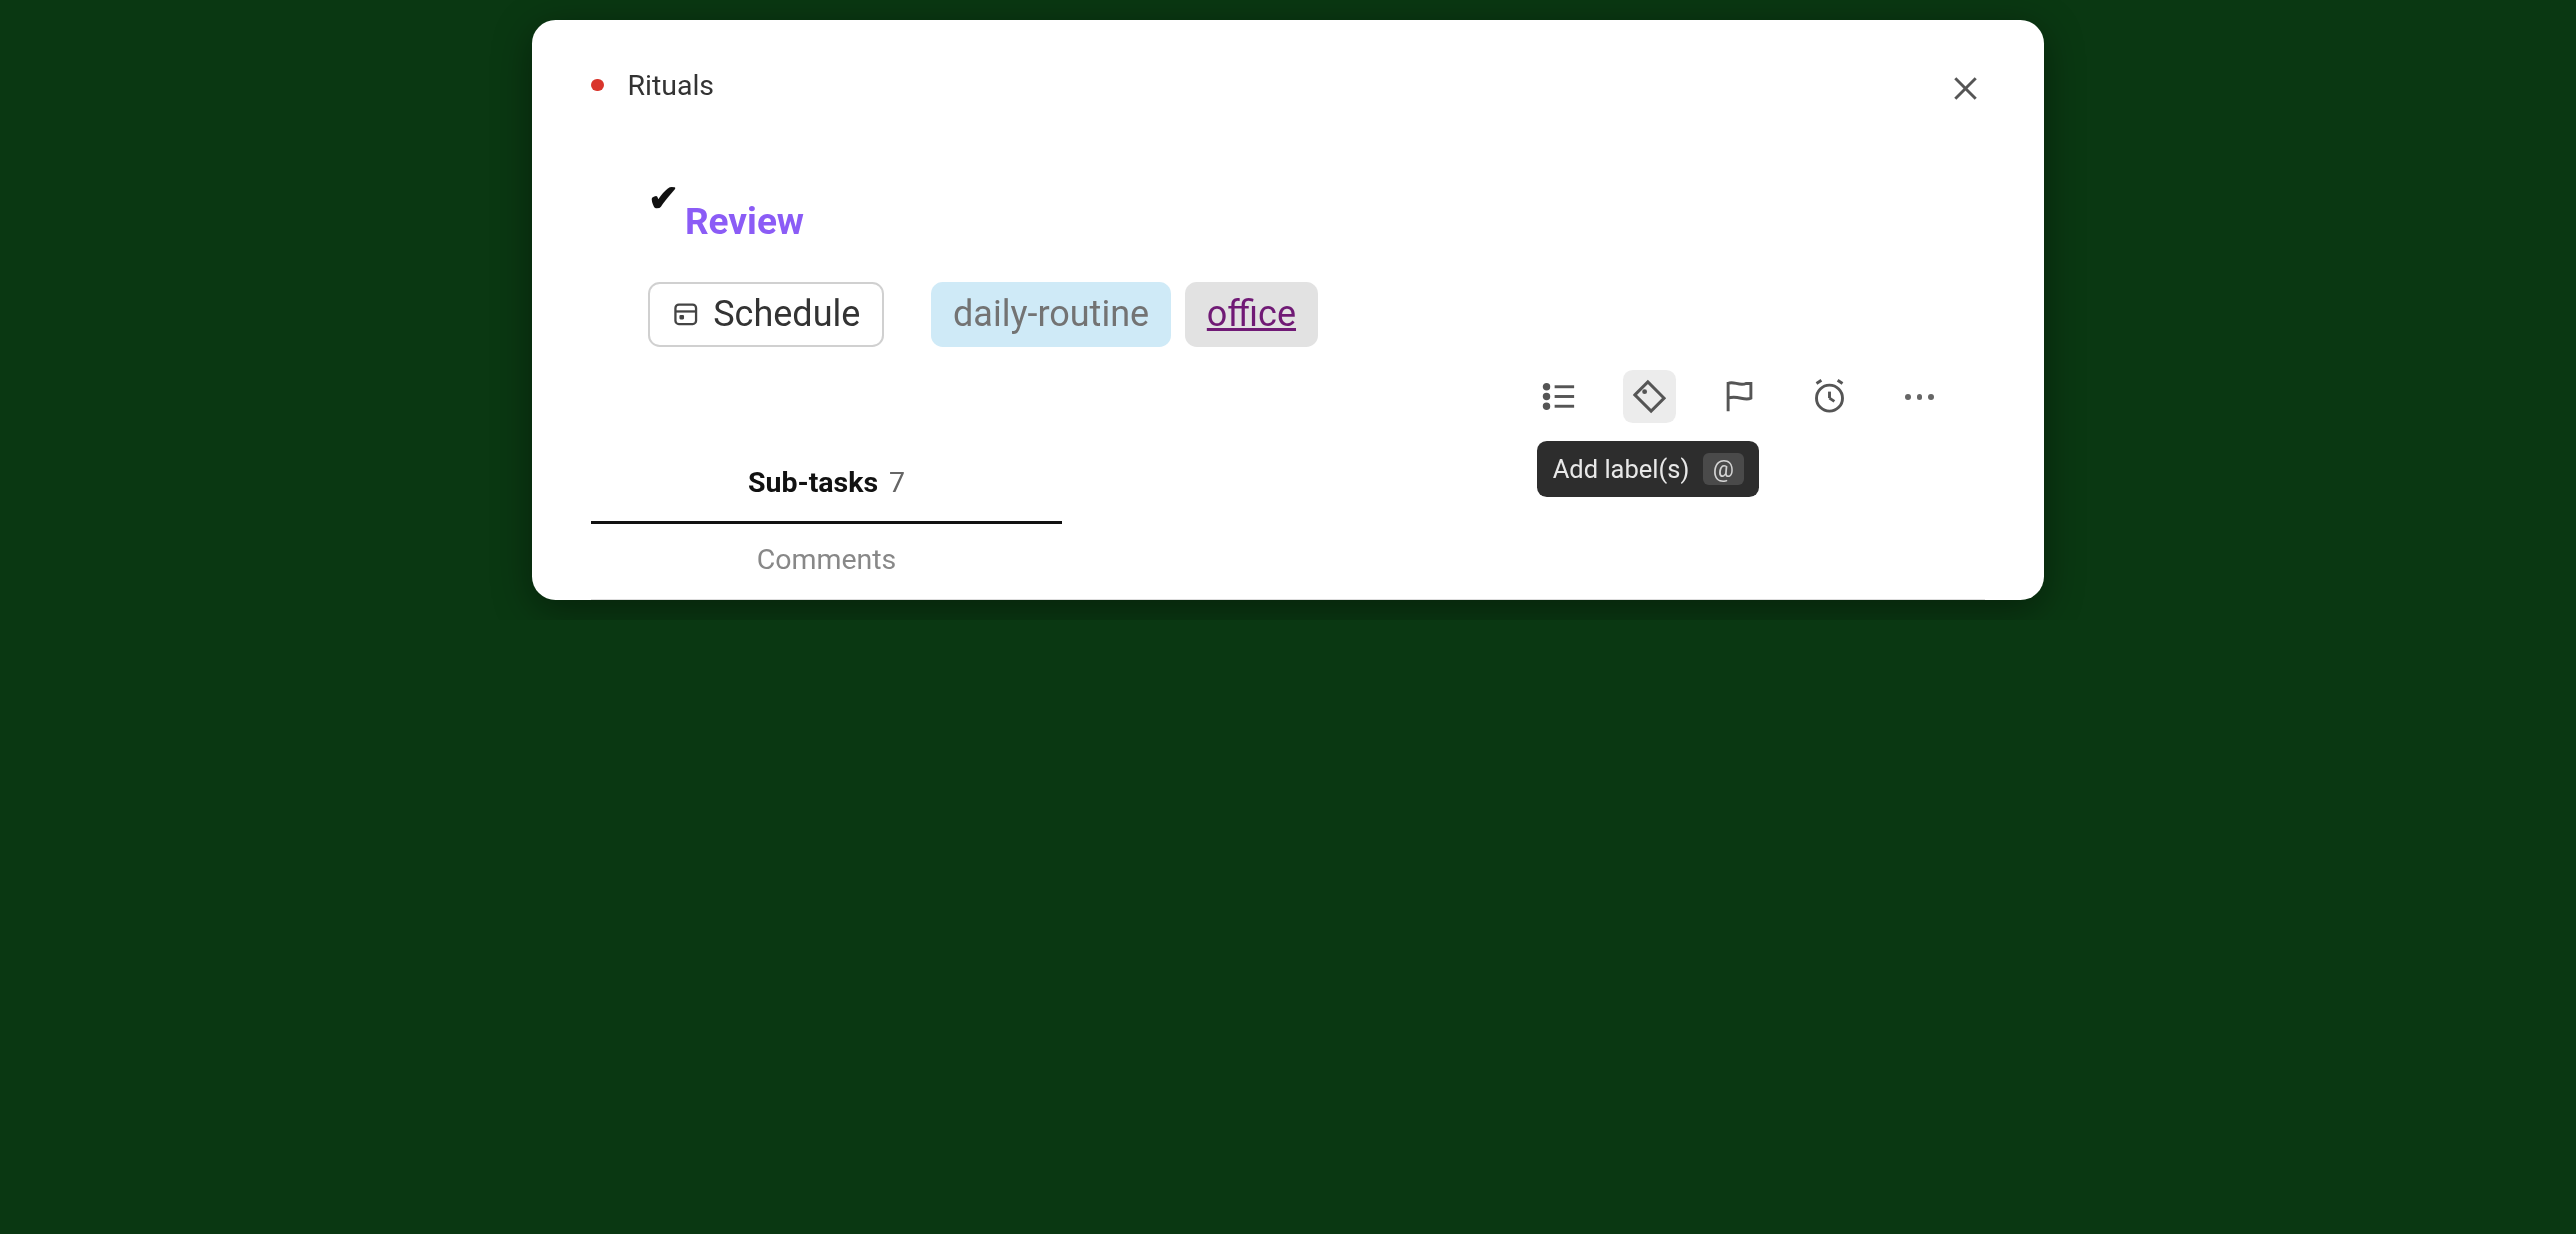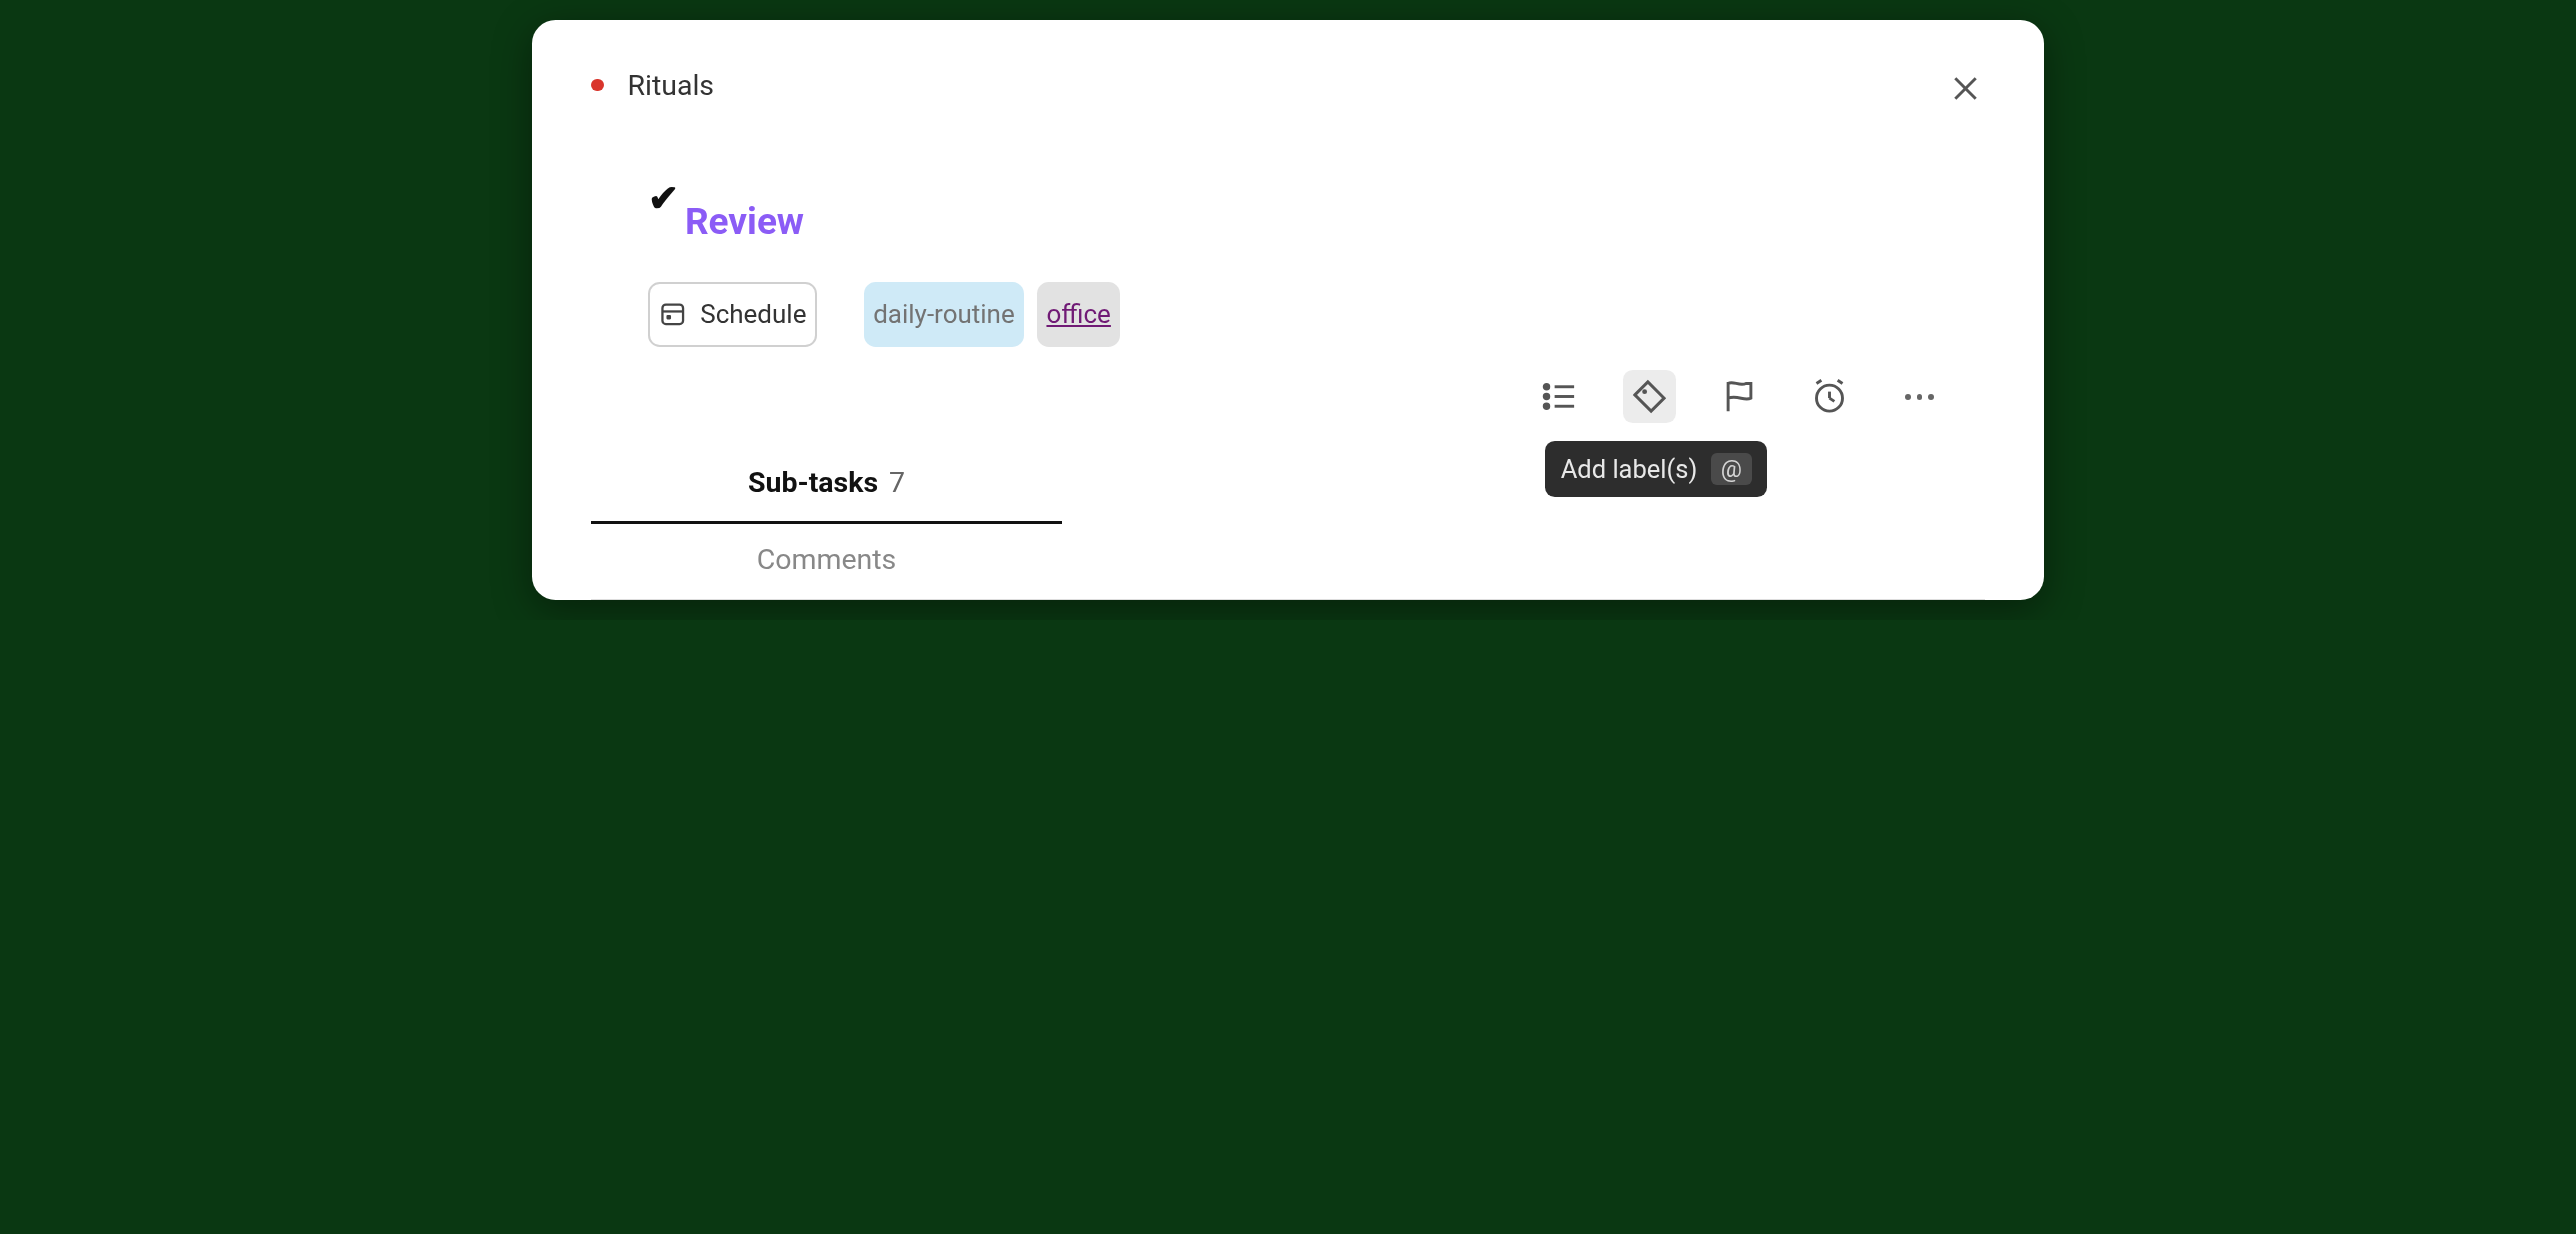--- a/index.html
+++ b/index.html
@@ -82,22 +82,22 @@
       margin-left: 57px;
       display: flex;
       align-items: center;
       gap: 13.7px;
     }
     .chip {
       height: 65px;
       border-radius: 11.8px;
       display: flex;
       align-items: center;
-      padding: 0 9px;
-      font-size: 26px;
+      padding: 0 22px;
+      font-size: 36px;
       cursor: pointer;
     }
     .chip-schedule {
       border: 2px solid #d0d0d0;
       background: #fff;
       color: #333;
       gap: 13.7px;
     }
     .chip-schedule svg {
       width: 27.5px;
@@ -310,21 +310,21 @@
         <line x1="20" y1="4" x2="17" y2="2"></line>
       </svg>
     </div>
     <div class="tool-btn">
       <div class="more-dots">
         <span></span>
           <span></span>
           <span></span>
       </div>
     </div>
-    <div class="tooltip" id="tooltip" style="left: 946px; margin-left: 8px;">
+    <div class="tooltip" id="tooltip" style="left: 946px;">
       <span>Add label(s)</span>
       <span class="tooltip-key">@</span>
     </div>
   </div>
 
   <div class="tabs">
     <div class="tab active">
       <span>Sub-tasks</span>
       <span class="count">7</span>
     </div>

